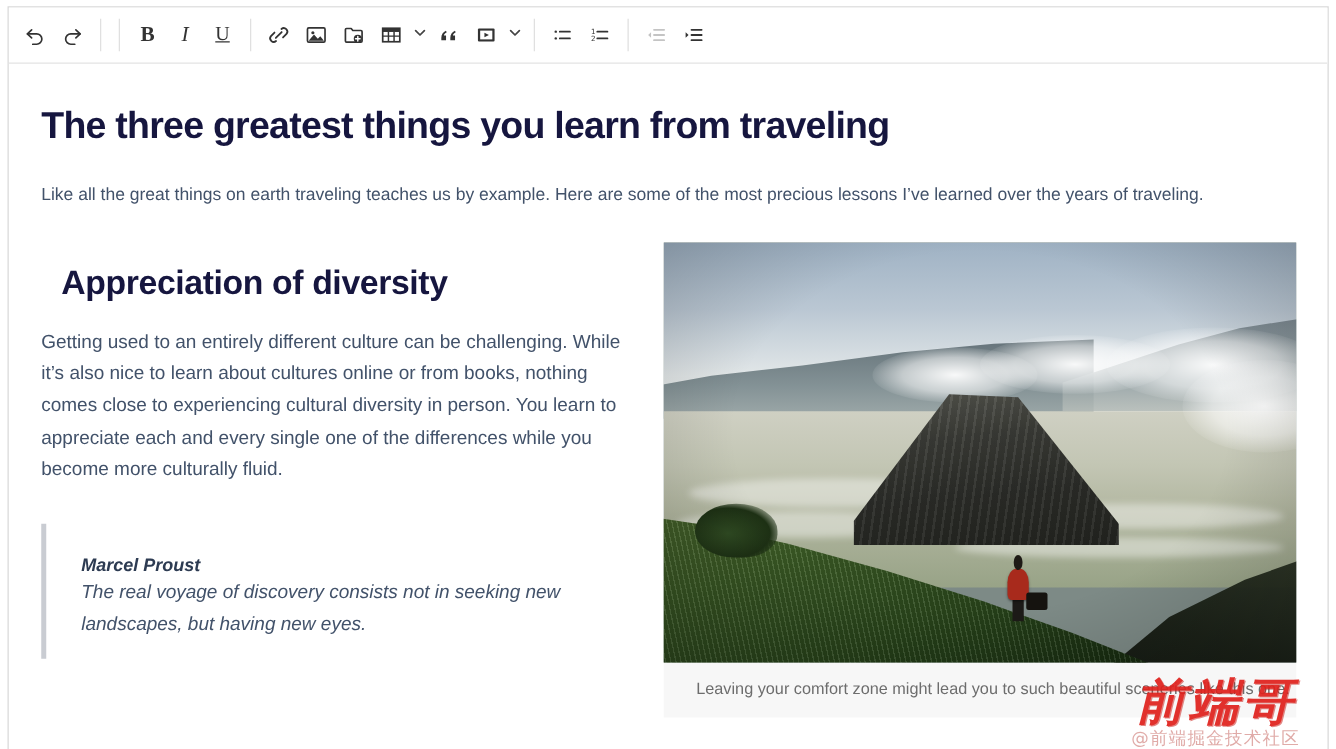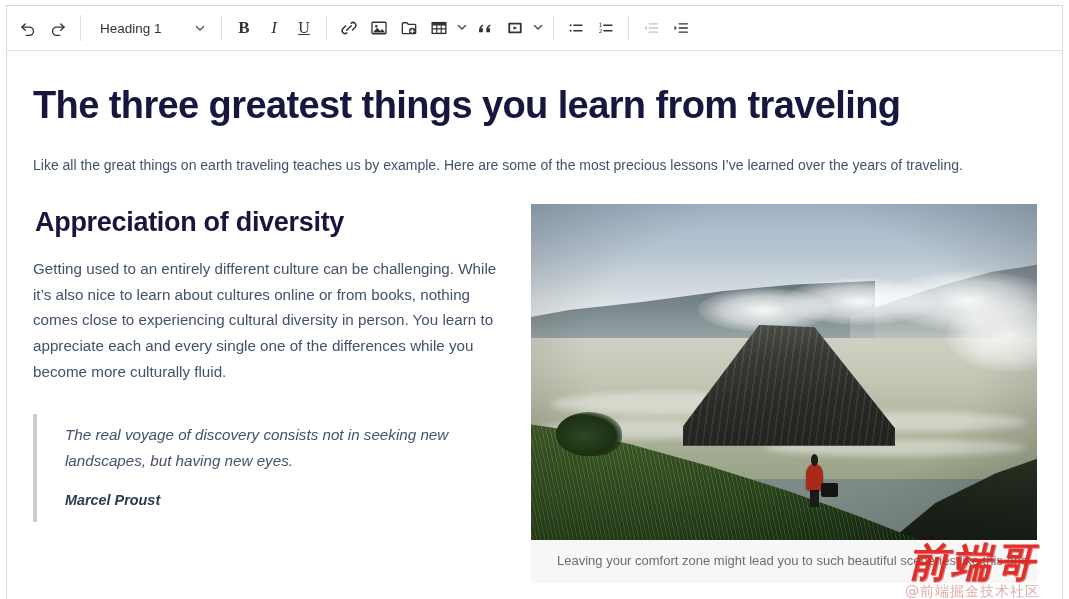--- a/index.html
+++ b/index.html
@@ -94,21 +94,21 @@
 
   
   #content {
     padding: 32px 26px 0 26px;
     box-sizing: border-box;
     position: relative;
   }
 
   #doc-title {
     margin: 0;
-    font-size: 38px;
+    font-size: 30px;
     line-height: 1.18;
     font-weight: bold;
     letter-spacing: -0.6px;
     color: #16163f;
   }
 
   #intro-paragraph {
     margin: 24px 0 0 0;
     font-size: 14px;
     line-height: 26px;
@@ -125,21 +125,21 @@
     width: 497px;
     flex: none;
   }
   #right-col {
     width: 507px;
     flex: none;
     margin-left: 1px;
   }
 
   #section-heading {
-    margin: 2px;
+    margin: 16px;
     font-size: 27px;
     line-height: 1.2;
     font-weight: bold;
     letter-spacing: -0.3px;
     color: #16163f;
   }
 
   #section-paragraph {
     margin: 18px 0 0 0;
     font-size: 15.2px;
@@ -343,28 +343,20 @@
           <svg width="18" height="18" viewBox="0 0 20 20" fill="none" stroke="currentColor" stroke-width="1.5" stroke-linecap="round" stroke-linejoin="round">
             <path d="M13 5.5 L16.8 9 L13 12.5"></path>
             <path d="M16.6 9 H8.5 a4.6 4.6 0 0 0 0 9.2 H12"></path>
           </svg>
         </span>
       </div>
     </div>
 
     <div class="tb-sep"></div>
 
-    <div id="heading-select">
-      <span class="hs-label">Heading 1</span>
-      <span class="hs-caret">
-        <svg width="12" height="12" viewBox="0 0 12 12" fill="none" stroke="currentColor" stroke-width="1.4" stroke-linecap="round" stroke-linejoin="round">
-          <path d="M2.5 4.5 L6 8 L9.5 4.5"></path>
-        </svg>
-      </span>
-    </div>
 
     <div class="tb-sep"></div>
 
     <div class="tb-group">
       <div class="tb-btn" title="Bold">
         <span class="bold-glyph">B</span>
       </div>
       <div class="tb-btn" title="Italic">
         <span class="italic-glyph">I</span>
       </div>
@@ -502,22 +494,22 @@
 
     <p id="intro-paragraph">Like all the great things on earth traveling teaches us by example. Here are some of the most precious lessons I’ve learned over the years of traveling.</p>
 
     <div id="columns">
 
       <div id="left-col">
         <h2 id="section-heading">Appreciation of diversity</h2>
         <p id="section-paragraph">Getting used to an entirely different culture can be challenging. While it’s also nice to learn about cultures online or from books, nothing comes close to experiencing cultural diversity in person. You learn to appreciate each and every single one of the differences while you become more culturally fluid.</p>
 
         <div id="blockquote">
+          <p id="quote-author">Marcel Proust</p>
           <p id="quote-text">The real voyage of discovery consists not in seeking new landscapes, but having new eyes.</p>
-          <p id="quote-author">Marcel Proust</p>
         </div>
       </div>
 
       <div id="right-col">
         <figure id="figure">
           <div id="photo" aria-label="A lone hiker in a red jacket walking down a grassy slope overlooking a volcanic caldera with a smoking cone">
             <div class="sky"></div>
             <div class="ridge-left"></div>
             <div class="ridge-right"></div>
             <div class="floor"></div>

